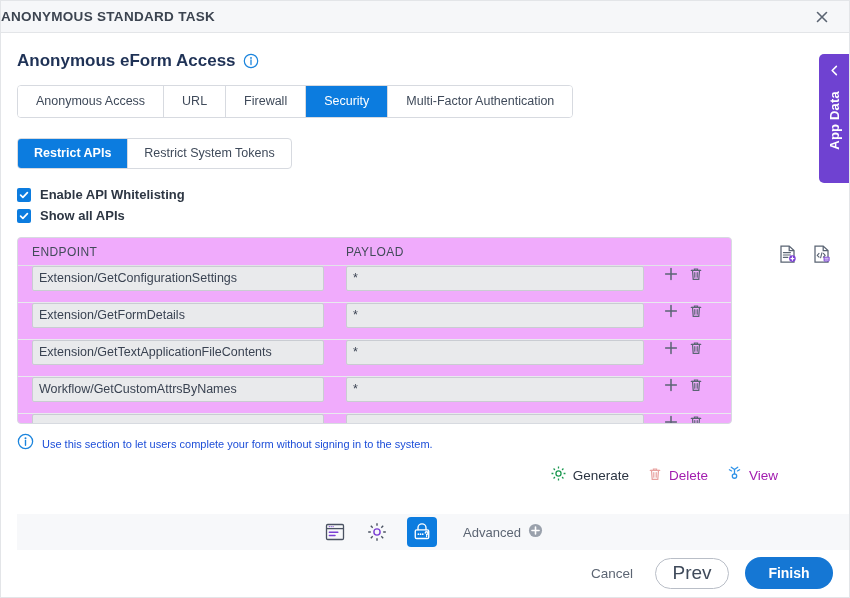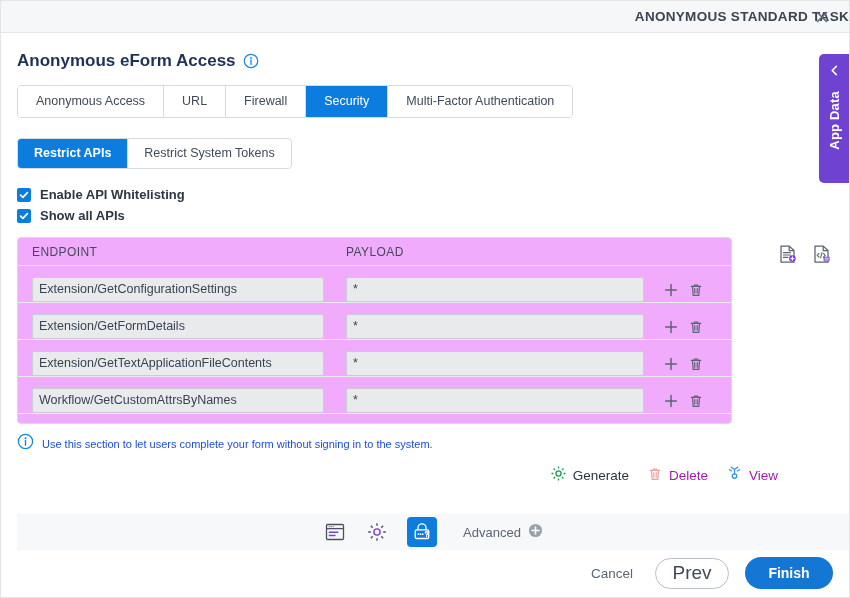--- a/index.html
+++ b/index.html
@@ -16,21 +16,21 @@
     border: 1px solid #e3e5e8;
     overflow: hidden;
   }
 
   
   .titlebar {
     position: relative;
     height: 32px;
     background: #f6f7f9;
     border-bottom: 1px solid #e3e5e8;
-    display: flex; align-items: center; justify-content: flex-end;
+    display: flex; align-items: center; justify-content: flex-start;
   }
   .titlebar-text {
     font-size: 13.5px; font-weight: 600; letter-spacing: .3px;
     color: #3c4450;
   }
   .close-btn {
     position: absolute; right: 14px; top: 50%; transform: translateY(-50%);
     width: 26px; height: 26px; display: flex; align-items: center; justify-content: center;
     cursor: pointer; color: #5b6472;
   }
@@ -106,21 +106,21 @@
   .thead {
     display: flex; align-items: center;
     height: 28px; padding: 0 14px;
     border-bottom: 1px solid #e1e4e8;
   }
   .th { font-size: 12px; color: #424b59; letter-spacing: .4px; }
   .th.endpoint { width: 314px; }
   .th.payload { width: 310px; }
 
   .trow {
-    display: flex; align-items: flex-end;
+    display: flex; align-items: flex-start;
     height: 37px; padding: 0 14px;
     border-bottom: 1px solid #e8eaee;
   }
   .cell-in {
     height: 25px; border: 1px solid #c9ccd2; border-radius: 2px;
     background: #e9eaec; font-size: 12.5px; color: #3a4352;
     padding: 0 6px; line-height: 23px;
     overflow: hidden; white-space: nowrap;
   }
   .cell-in.endpoint { width: 292px; margin-right: 22px; }

